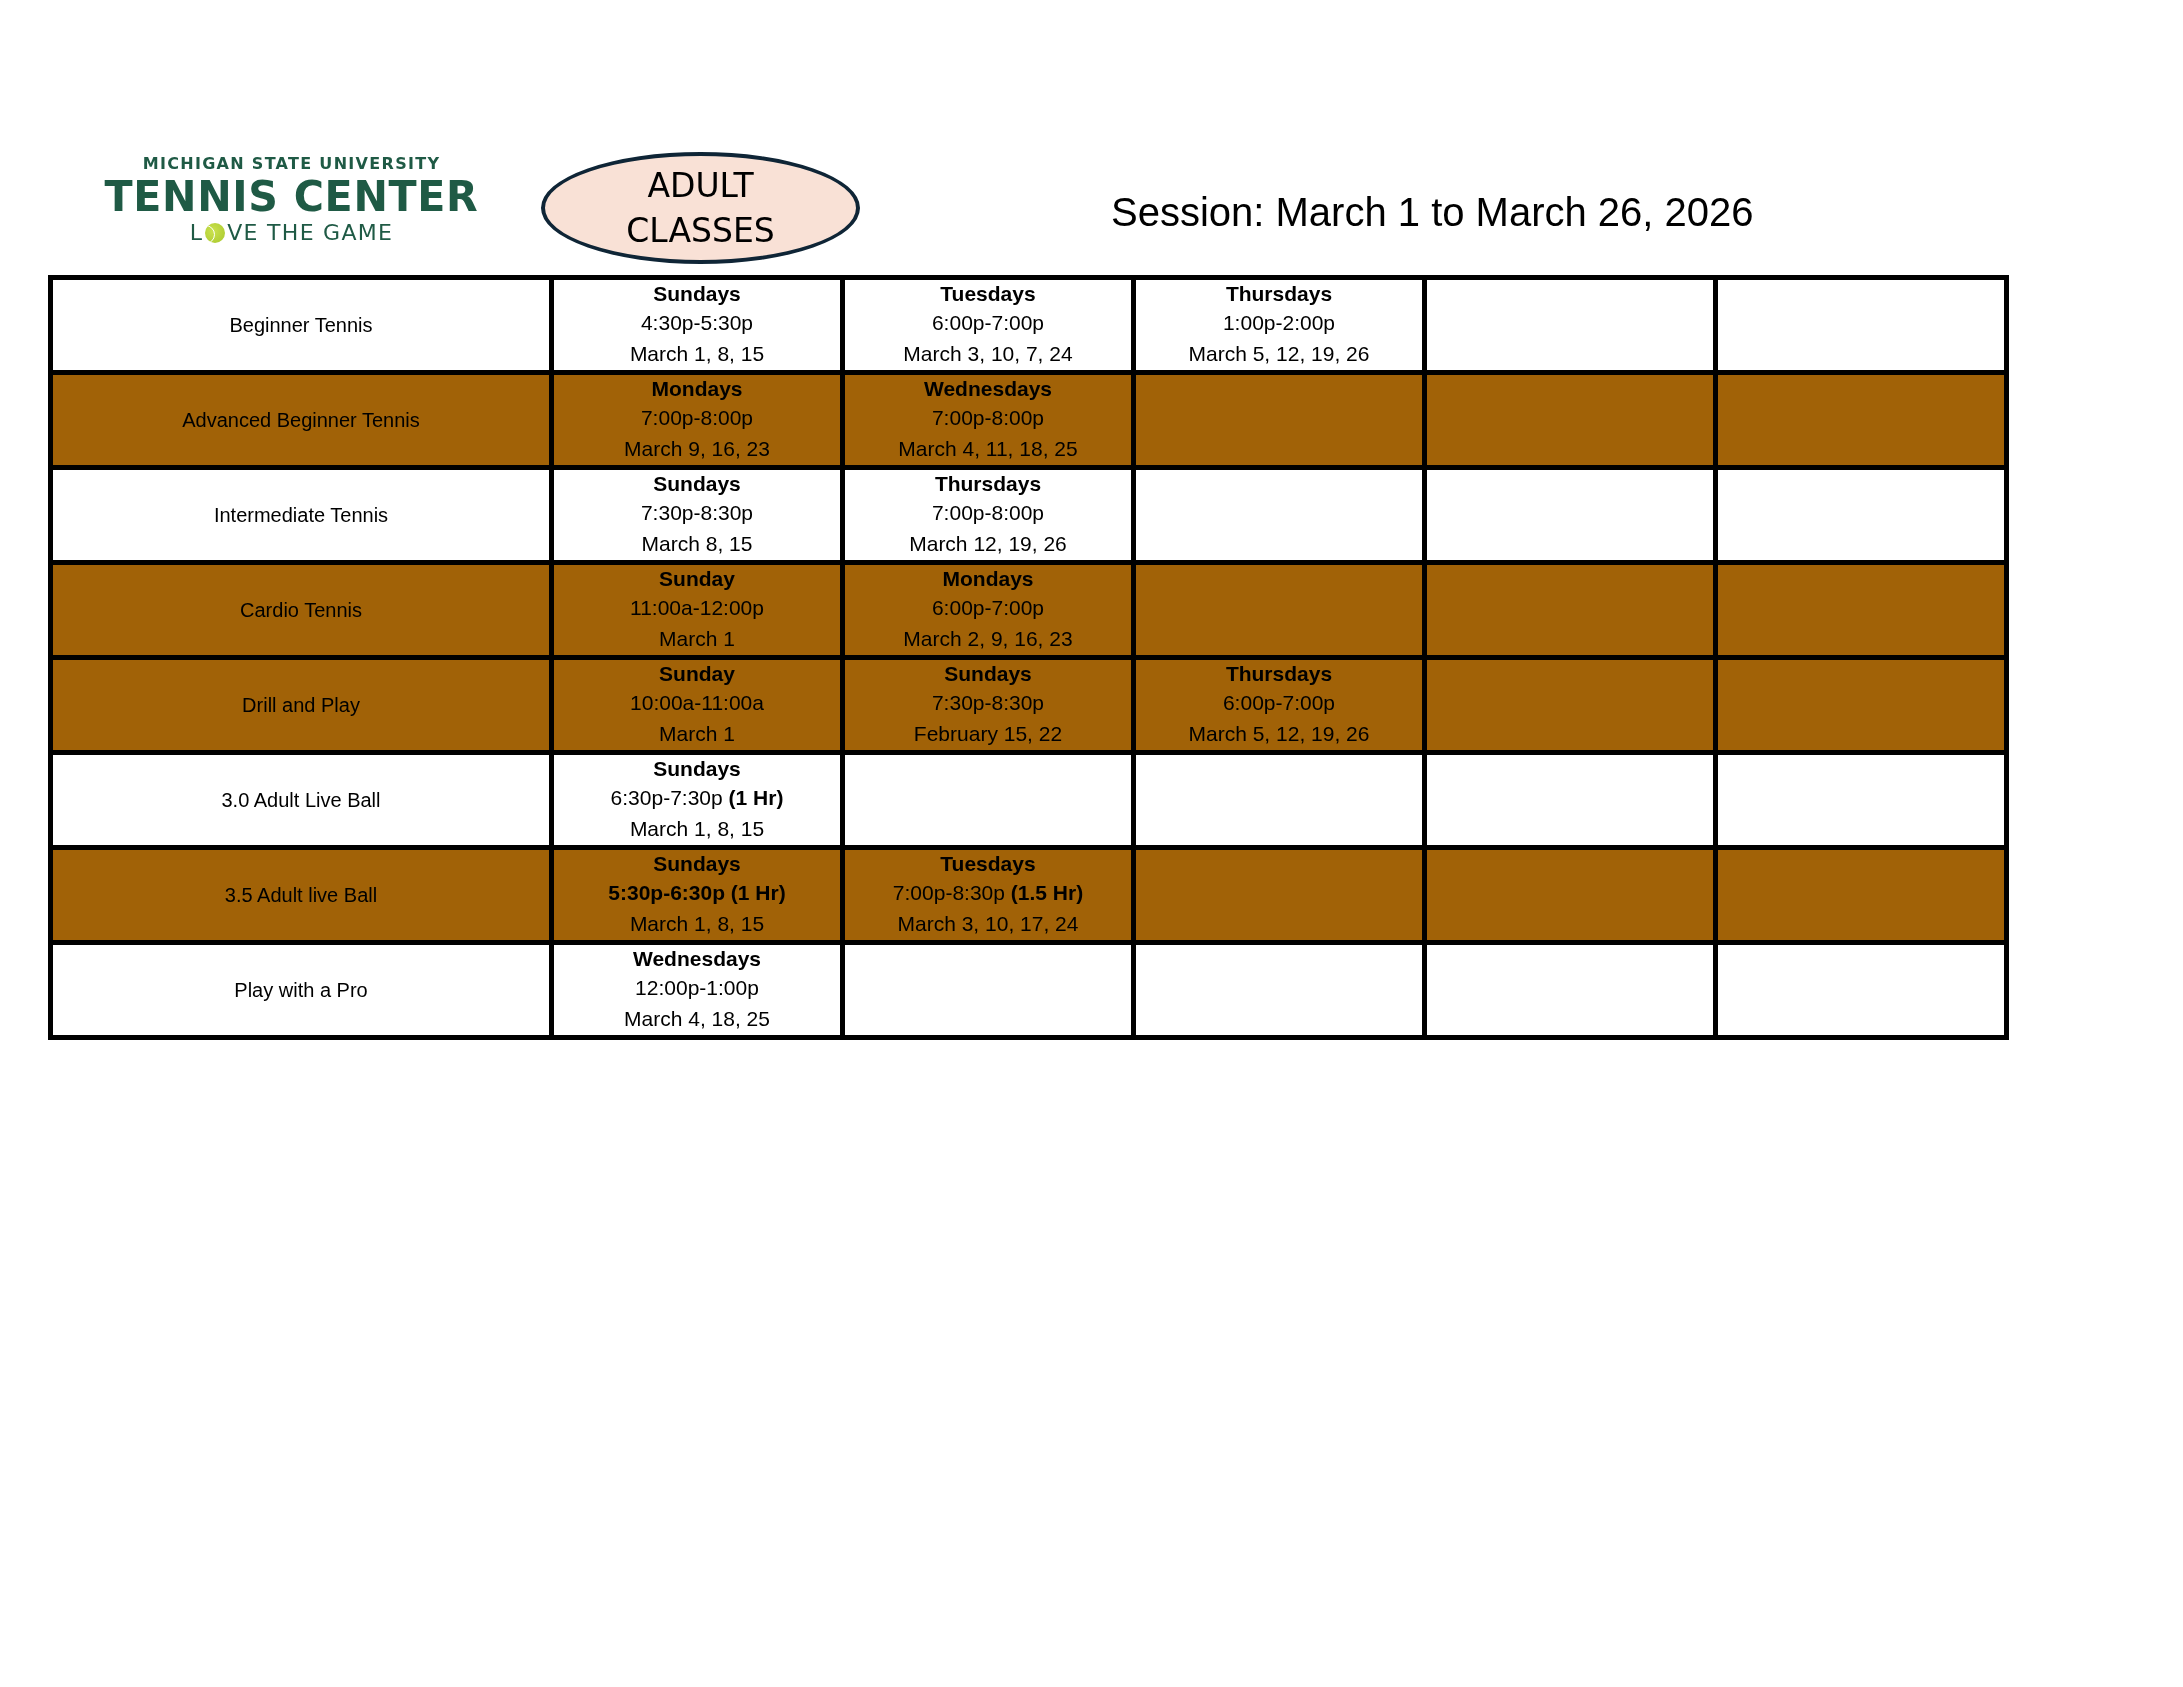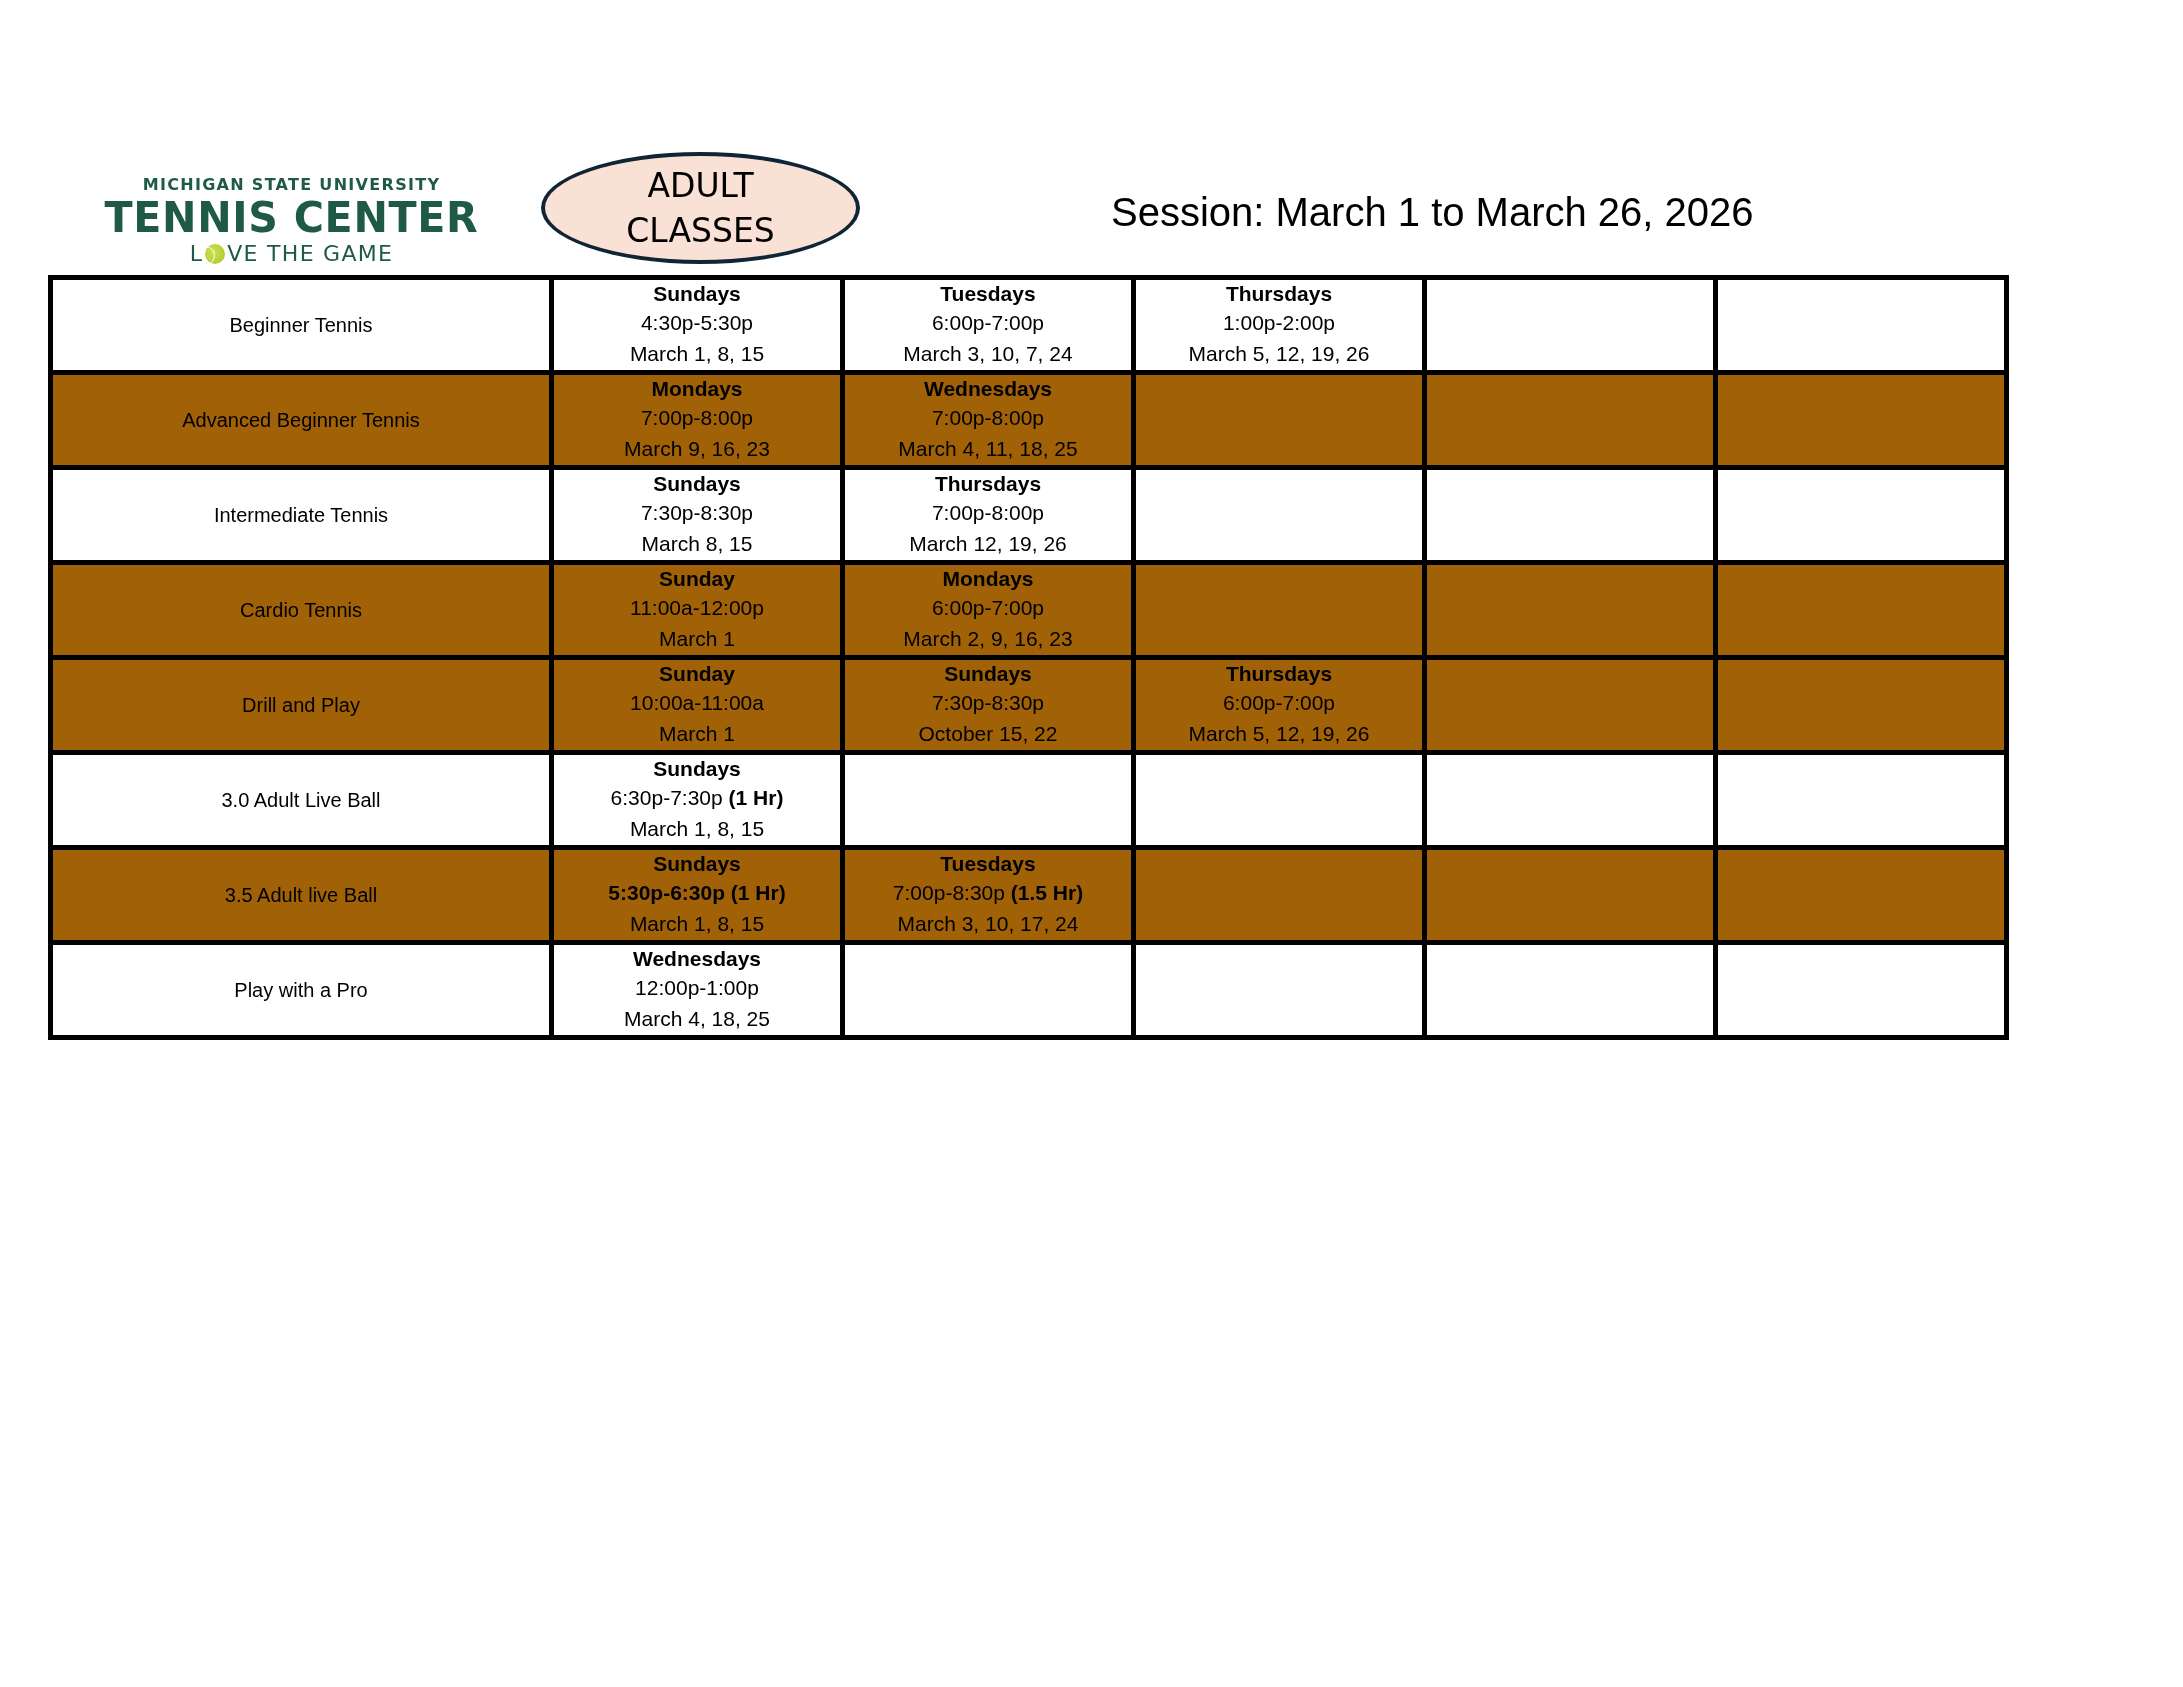--- a/index.html
+++ b/index.html
@@ -7,21 +7,21 @@
     background: #ffffff;
   }
   body {
     width: 2183px; height: 1687px;
     position: relative; overflow: hidden;
     font-family: "Liberation Sans", sans-serif;
     color: #000;
   }
   
   .logo {
-    position: absolute; left: 93px; top: 172px; width: 397px; height: 99px;
+    position: absolute; left: 93px; top: 151px; width: 397px; height: 99px;
     text-align: center; color: #1f5a45;
   }
   .logo .msu {
     font-family: "DejaVu Sans", sans-serif;
     font-weight: bold; font-size: 16px; letter-spacing: 1.3px;
     line-height: 20px; margin-top: 2.6px;
   }
   .logo .tc {
     font-family: "DejaVu Sans", sans-serif;
     font-weight: bold; font-size: 42px; line-height: 46px;
@@ -177,21 +177,21 @@
       <tr class="shaded">
         <td class="class-name">Drill and Play</td>
         <td class="slot">
           <span class="day">Sunday</span>
           <span class="time"><span style="white-space: pre;">10:00a-11:00a</span></span>
           <span class="dates">March 1</span>
         </td>
         <td class="slot">
           <span class="day">Sundays</span>
           <span class="time"><span style="white-space: pre;">7:30p-8:30p</span></span>
-          <span class="dates">October 15, 22</span>
+          <span class="dates">February 15, 22</span>
         </td>
         <td class="slot">
           <span class="day">Thursdays</span>
           <span class="time"><span style="white-space: pre;">6:00p-7:00p</span></span>
           <span class="dates">March 5, 12, 19, 26</span>
         </td>
         <td class="slot"></td>
         <td class="slot"></td>
       </tr>
       <tr>

